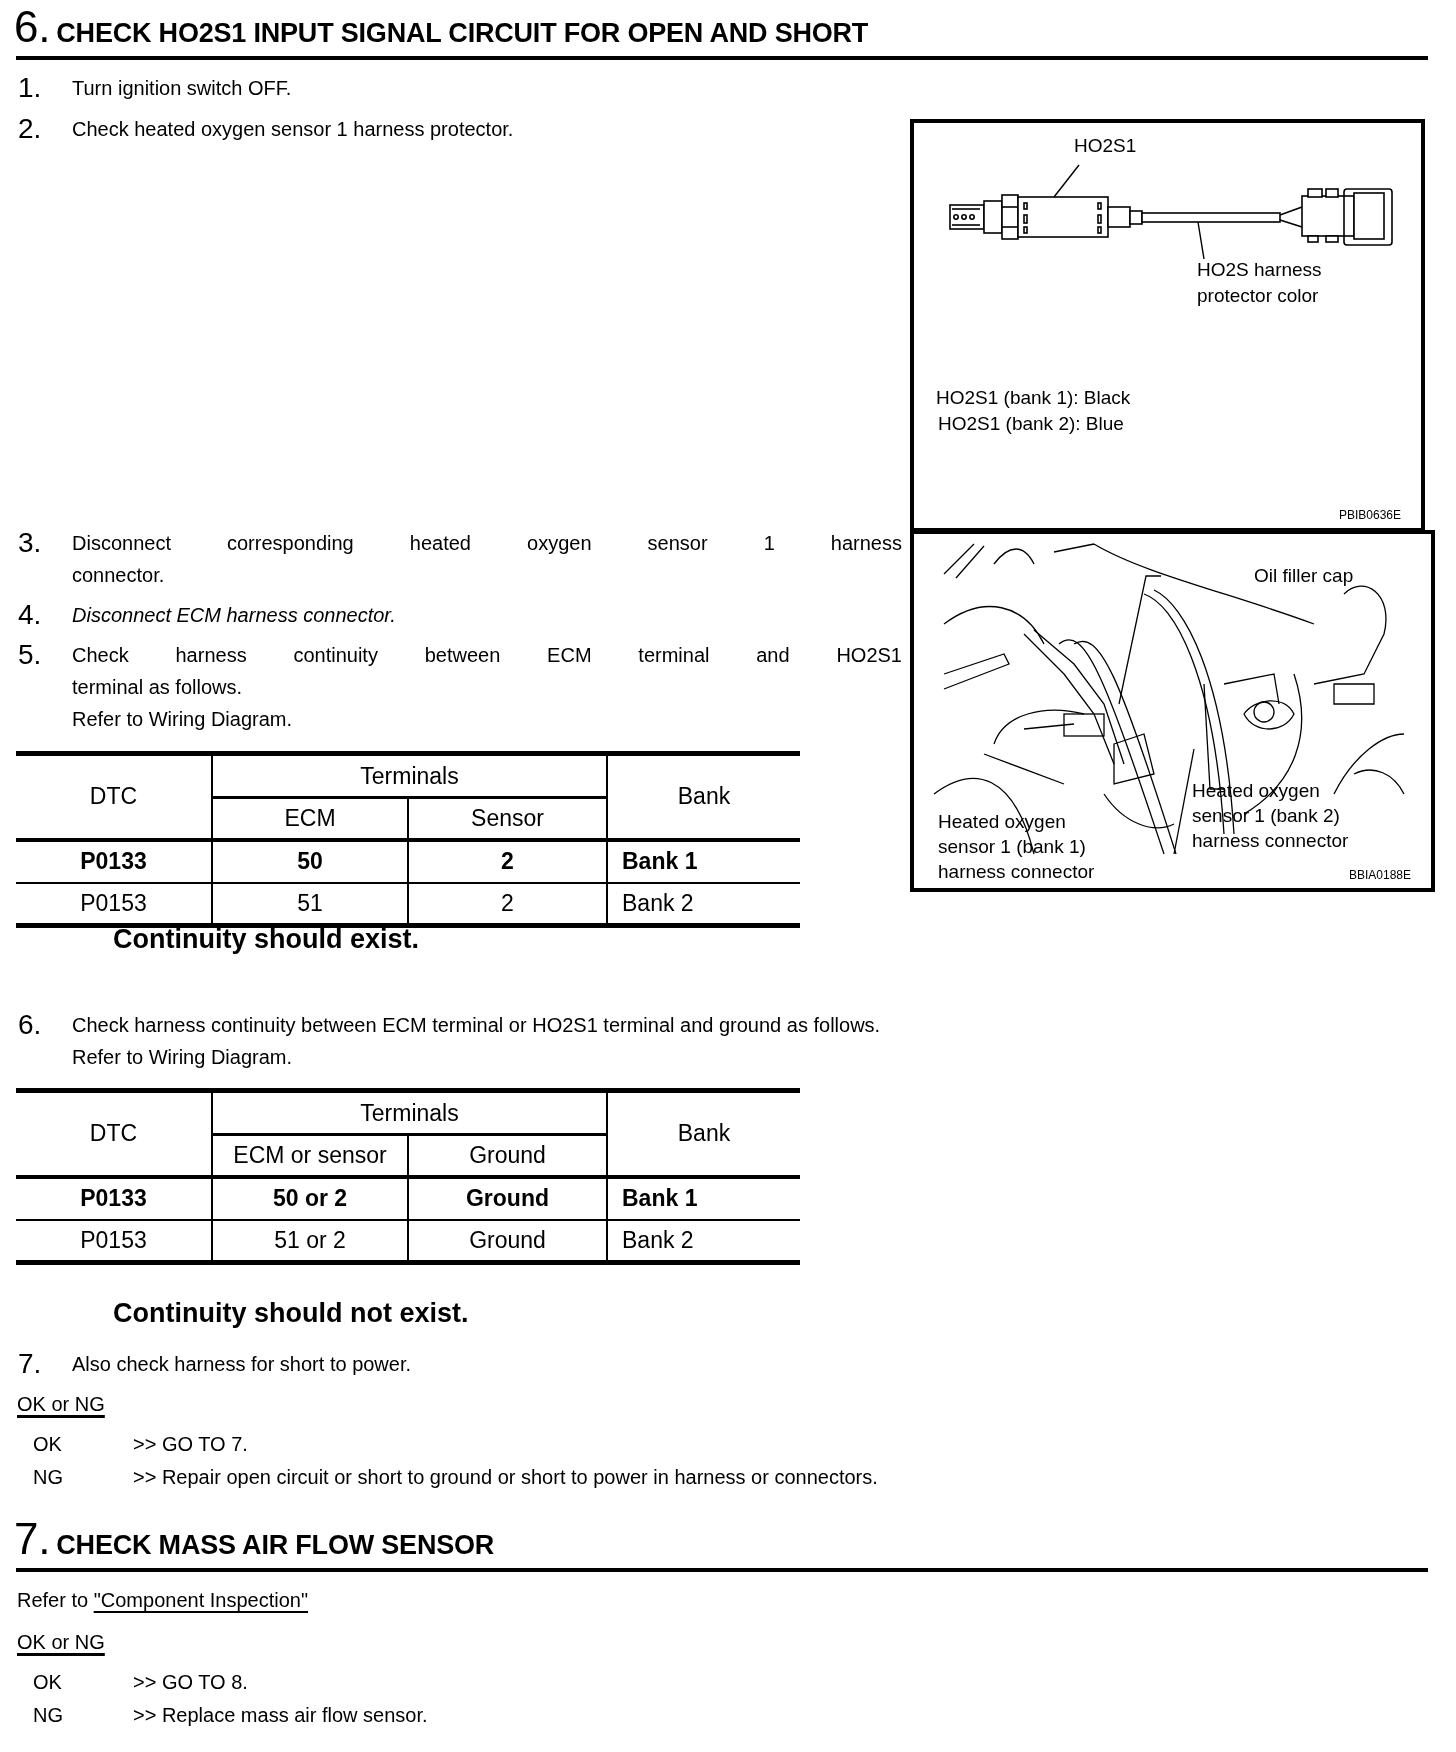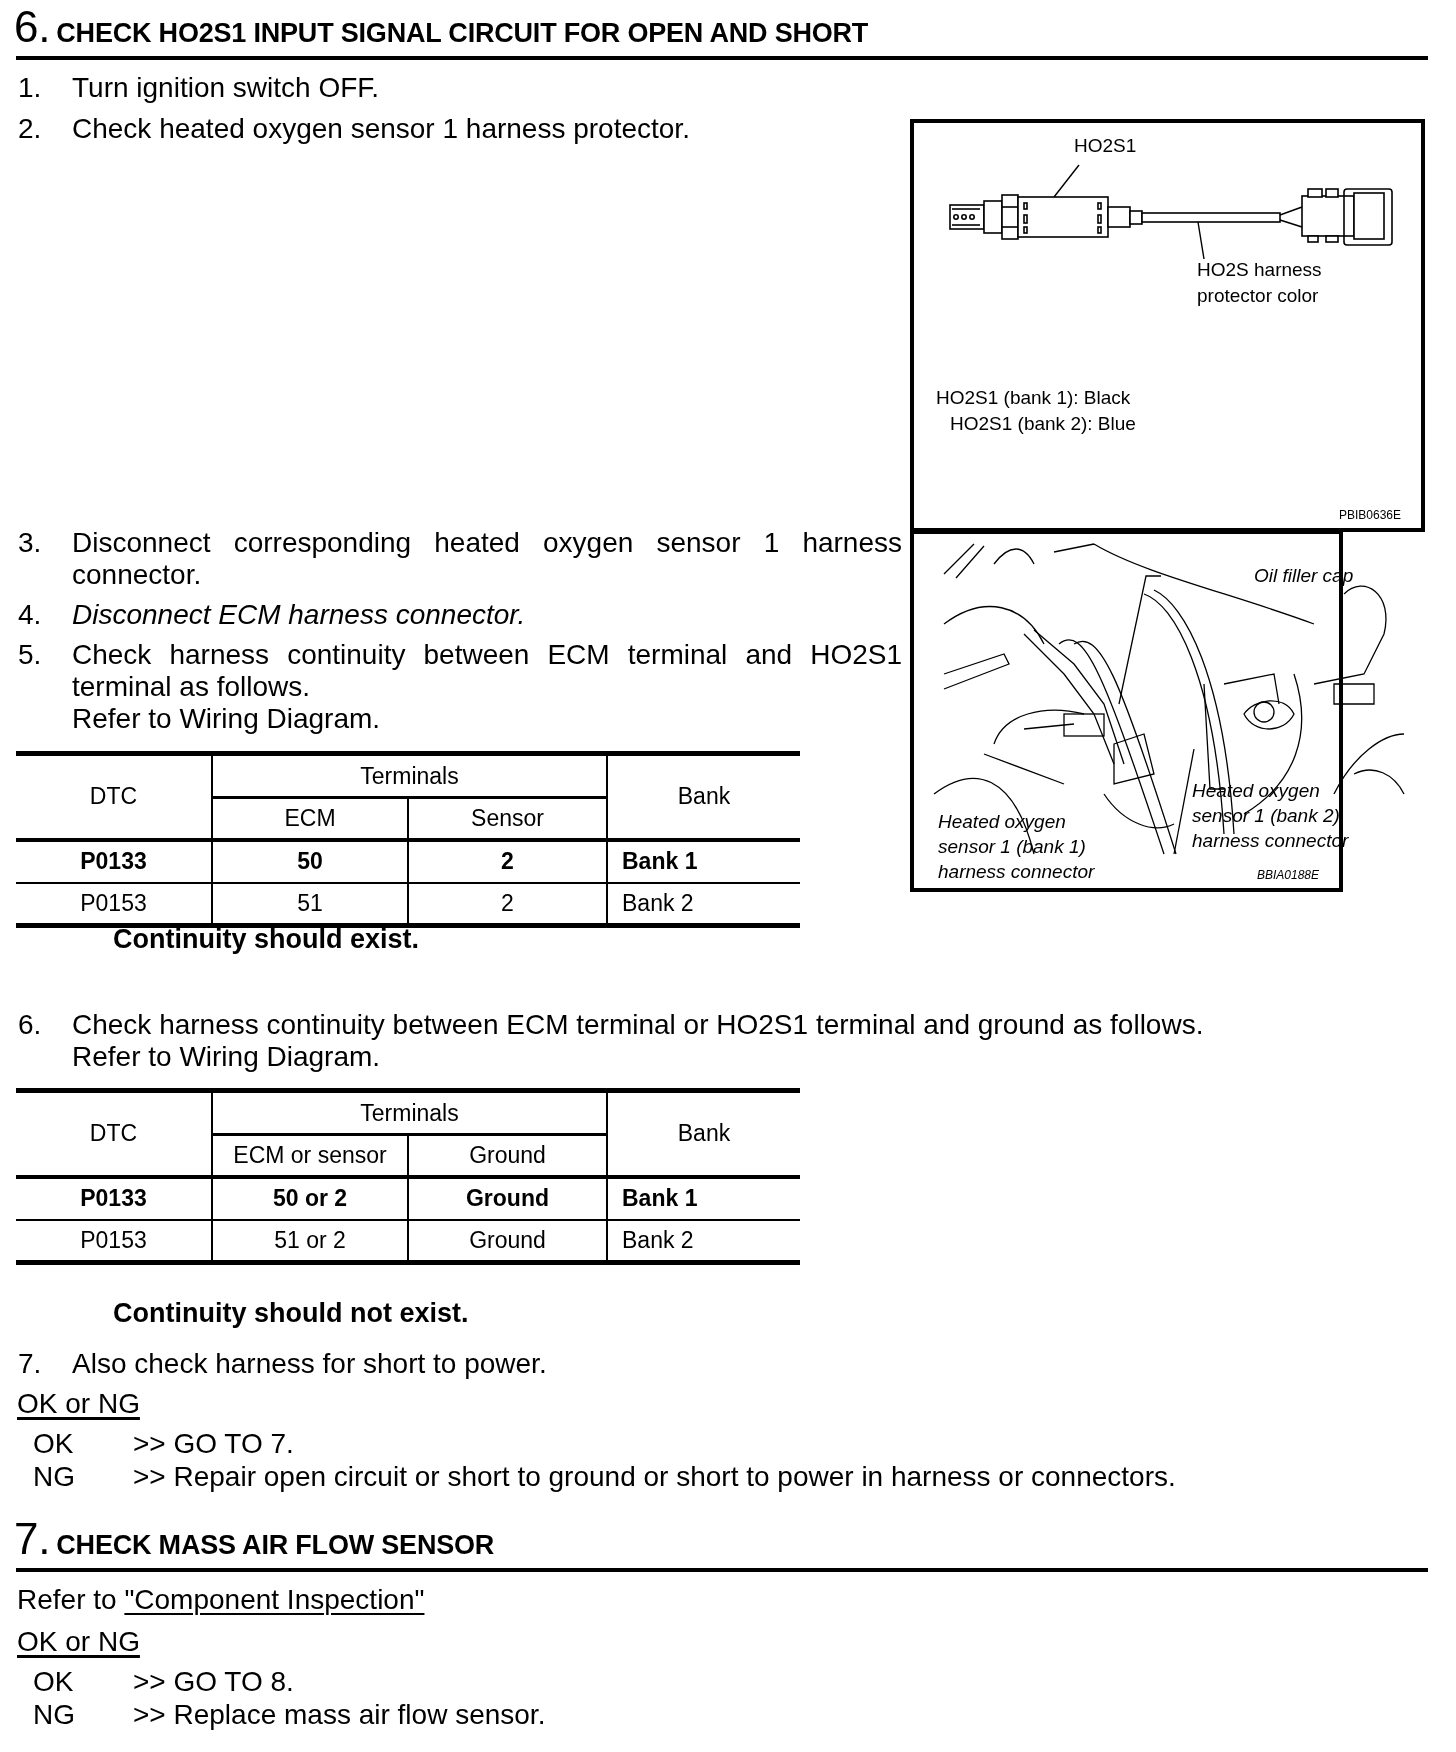--- a/index.html
+++ b/index.html
@@ -2,21 +2,21 @@
 <html><head>
 <meta charset="utf-8">
 <style>
   html, body { margin: 0; padding: 0; background: #ffffff; }
   body { width: 1456px; height: 1752px; position: relative; overflow: hidden;
          font-family: "Liberation Sans", sans-serif; color: #000; }
   .abs { position: absolute; white-space: nowrap; }
   .heading { font-weight: bold; font-size: 27px; letter-spacing: -0.2px; }
   .heading .num { font-weight: normal; font-size: 44px; margin-right: 6px; }
   .rule { position: absolute; height: 4px; background: #000; }
-  .body-text { font-size: 28px; line-height: 32px; }
+  .body-text { font-size: 20px; line-height: 32px; }
   .item-num { position: absolute; font-size: 28px; }
   .bold-note { font-weight: bold; font-size: 27px; }
   .ul { text-decoration: underline; text-decoration-thickness: 3px; text-underline-offset: 4px; }
   .link { text-decoration: underline; text-decoration-thickness: 2px; text-underline-offset: 4px; cursor: pointer; }
 
   table.spec { position: absolute; border-collapse: collapse; font-size: 23px; }
   table.spec td, table.spec th { font-weight: normal; border-left: 2px solid #000; padding: 0; text-align: center; }
   table.spec td:first-child, table.spec th.first { border-left: none; }
   table.spec tr.top th { border-top: 5px solid #000; }
   table.spec tr.sub th { border-top: 3px solid #000; }
@@ -82,37 +82,37 @@
       <rect x="430" y="66" width="48" height="56" rx="3" fill="none"></rect>
     </g>
 
     <line x1="140" y1="74" x2="165" y2="42" stroke="#000" stroke-width="1.4"></line>
     <line x1="284" y1="99" x2="290" y2="136" stroke="#000" stroke-width="1.4"></line>
   </svg>
   <div class="fig-label" style="left:160px; top:10px;">HO2S1</div>
   <div class="fig-label" style="left:283px; top:134px;">HO2S harness</div>
   <div class="fig-label" style="left:283px; top:160px;">protector color</div>
   <div class="fig-label" style="left:22px; top:262px;">HO2S1 (bank 1): Black</div>
-  <div class="fig-label" style="left:36px; top:288px;text-align:right;">HO2S1 (bank 2): Blue</div>
+  <div class="fig-label" style="left:24px; top:288px;text-align:right;">HO2S1 (bank 2): Blue</div>
   <div class="fig-id" style="right:20px; bottom:6px;margin-top:16px;">PBIB0636E</div>
 </div>
 
 <div class="item-num" style="left:18px; top:527px;">3.</div>
 <div class="abs body-text" style="left:72px; top:527px; width:830px; text-align:justify; text-align-last:justify; white-space:normal;">Disconnect corresponding heated oxygen sensor 1 harness</div>
 <div class="abs body-text" style="left:72px; top:559px;">connector.</div>
 
 <div class="item-num" style="left:18px; top:599px;">4.</div>
 <div class="abs body-text" style="left:72px; top:599px;font-style:italic;">Disconnect ECM harness connector.</div>
 
 <div class="item-num" style="left:18px; top:639px;">5.</div>
 <div class="abs body-text" style="left:72px; top:639px; width:830px; text-align:justify; text-align-last:justify; white-space:normal;">Check harness continuity between ECM terminal and HO2S1</div>
 <div class="abs body-text" style="left:72px; top:671px;">terminal as follows.</div>
 <div class="abs body-text" style="left:72px; top:703px;">Refer to Wiring Diagram.</div>
 
-<div class="figure" style="left:910px; top:530px; width:433px; height:362px;font-style:italic;">
+<div class="figure" style="left:910px; top:530px; width:525px; height:362px;">
   <svg width="507" height="354" style="position:absolute; left:0; top:0;">
     <g fill="none" stroke="#000" stroke-width="1.3">
       <path d="M30 40 L60 10 M42 44 L70 12 M80 30 C95 10 110 10 120 30"></path>
       <path d="M30 90 C70 60 110 70 130 110"></path>
       <path d="M30 140 L90 120 L95 130 L30 155"></path>
       <path d="M110 100 L150 140 L180 180 L200 230"></path>
       <path d="M120 96 L160 130 L190 170 L210 230"></path>
       <path d="M140 18 L180 10 M180 10 C230 40 320 60 400 90"></path>
       <path d="M230 60 C260 70 300 140 310 300"></path>
       <path d="M240 56 C270 70 310 140 320 300"></path>

